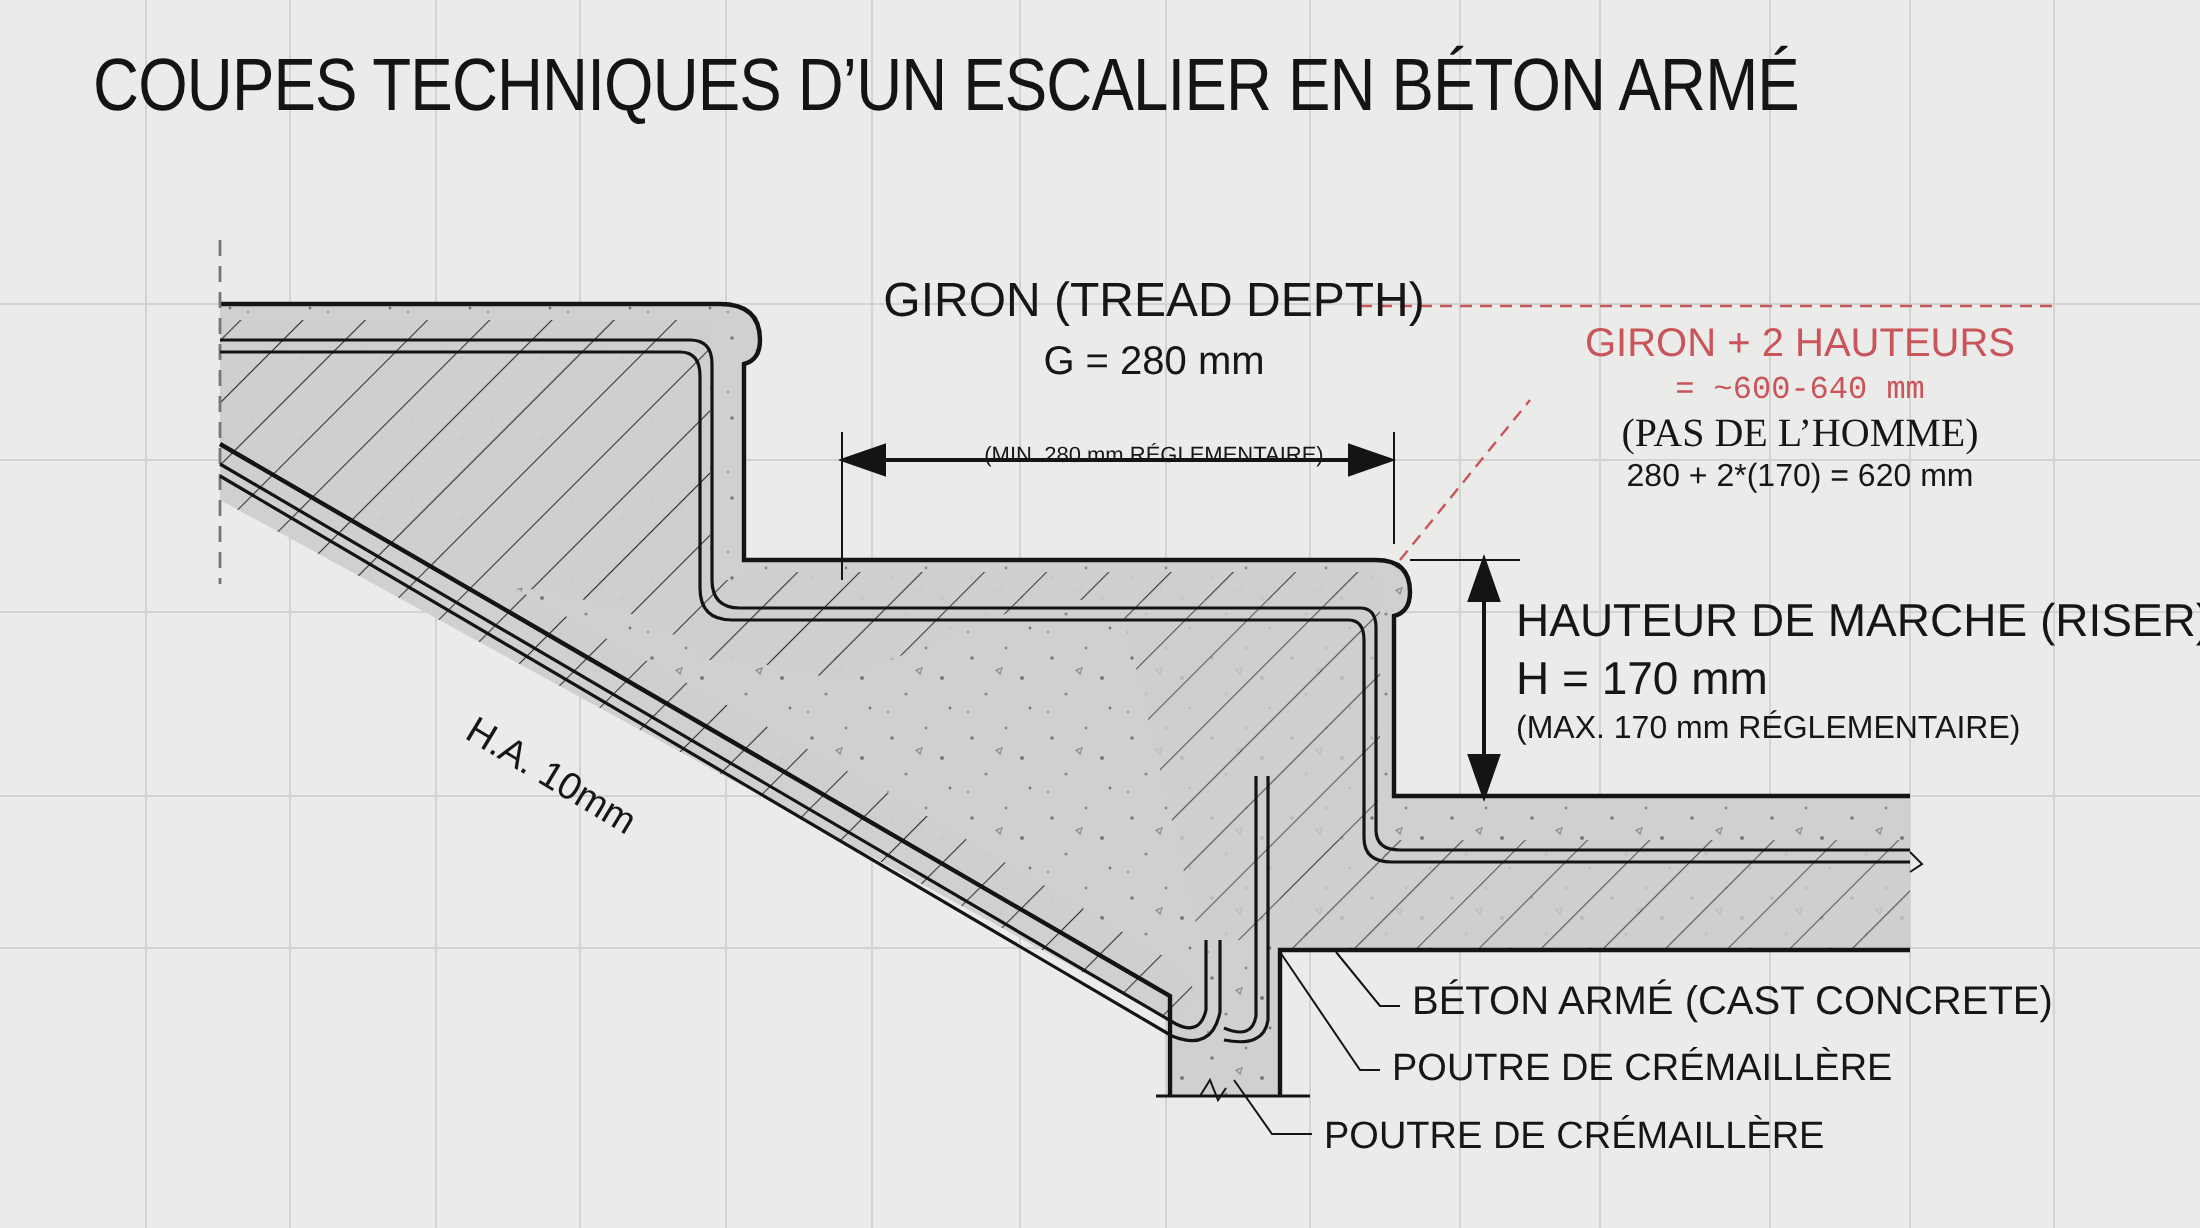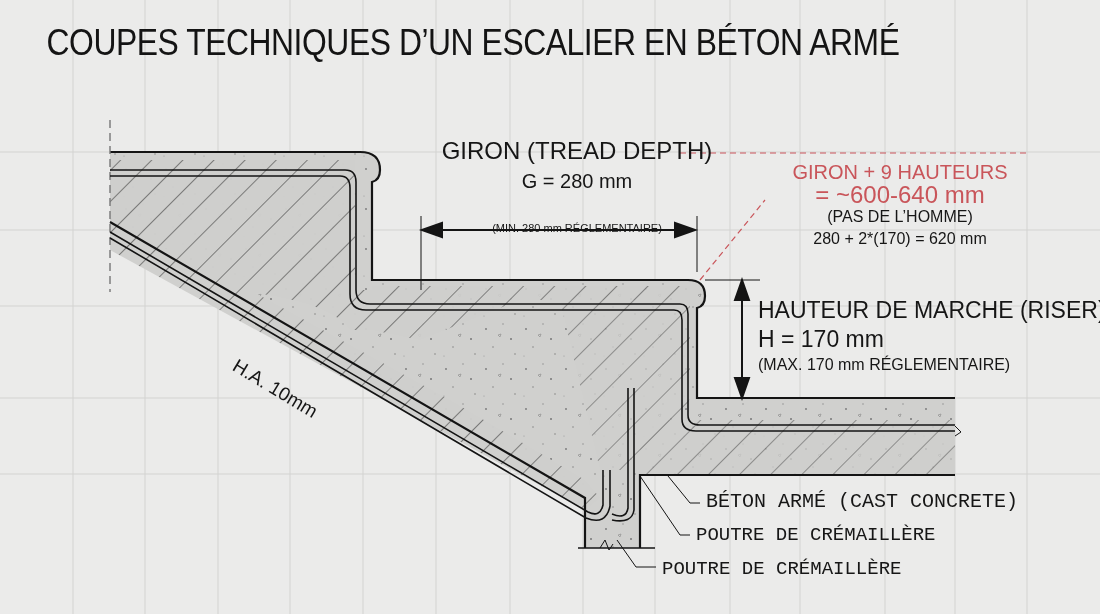--- a/index.html
+++ b/index.html
@@ -18,29 +18,29 @@
   .lbl { position: absolute; color: #161616; white-space: nowrap; }
   .cond { transform: scaleX(0.86); transform-origin: left top; }
   .center { text-align: center; }
   .red { color: #c9555a; }
   #giron-block { left: 412px; top: 136px; width: 330px; }
   #giron-block .l1 { font-size: 24px; line-height: 30px; }
   #giron-block .l2 { font-size: 20px; line-height: 30px; }
   #giron-block .l3 { font-size: 11px; line-height: 20px; margin-top: 22px; }
   #pas-block { left: 770px; top: 160px; width: 260px; }
   #pas-block .r1 { font-size: 20px; line-height: 24px; }
-  #pas-block .r2 { font-size: 24px; line-height: 22px; }
-  #pas-block .b1 { font-size: 16px; line-height: 22px; }
+  #pas-block .r2 { font-size: 16px; line-height: 22px; font-family: Liberation Mono, monospace; }
+  #pas-block .b1 { font-size: 20px; line-height: 22px; font-family: Liberation Serif, serif; }
   #pas-block .b2 { font-size: 16px; line-height: 22px; text-align: center; }
   #riser-block { left: 758px; top: 296px; }
   #riser-block .h1 { font-size: 23px; line-height: 28px; }
   #riser-block .h2 { font-size: 23px; line-height: 30px; }
   #riser-block .h3 { font-size: 16px; line-height: 22px; }
   #ha-label { left: 240px; top: 355px; font-size: 19px; transform: rotate(31deg); transform-origin: left top; }
-  .callout { font-size: 20px; font-family: Liberation Mono, monospace; }
+  .callout { font-size: 20px; }
 </style>
 </head>
 <body>
 
 <svg class="canvas" viewBox="0 0 1100 614" xmlns="http://www.w3.org/2000/svg">
   <defs>
     <pattern id="hatch" patternUnits="userSpaceOnUse" width="22" height="22" patternTransform="rotate(45)">
       <rect width="22" height="22" fill="#cfcfcd"></rect>
       <line x1="0" y1="0" x2="0" y2="22" stroke="#2a2a2a" stroke-width="1.1"></line>
     </pattern>
@@ -129,21 +129,21 @@
 
 <div class="title cond">COUPES TECHNIQUES D’UN ESCALIER EN BÉTON ARMÉ</div>
 
 <div class="lbl center" id="giron-block">
   <div class="l1">GIRON (TREAD DEPTH)</div>
   <div class="l2">G = 280 mm</div>
   <div class="l3">(MIN. 280 mm RÉGLEMENTAIRE)</div>
 </div>
 
 <div class="lbl center" id="pas-block">
-  <div class="r1 red">GIRON + 9 HAUTEURS</div>
+  <div class="r1 red">GIRON + 2 HAUTEURS</div>
   <div class="r2 red">= ~600-640 mm</div>
   <div class="b1">(PAS DE L’HOMME)</div>
   <div class="b2">280 + 2*(170) = 620 mm</div>
 </div>
 
 <div class="lbl" id="riser-block">
   <div class="h1">HAUTEUR DE MARCHE (RISER)</div>
   <div class="h2">H = 170 mm</div>
   <div class="h3">(MAX. 170 mm RÉGLEMENTAIRE)</div>
 </div>

